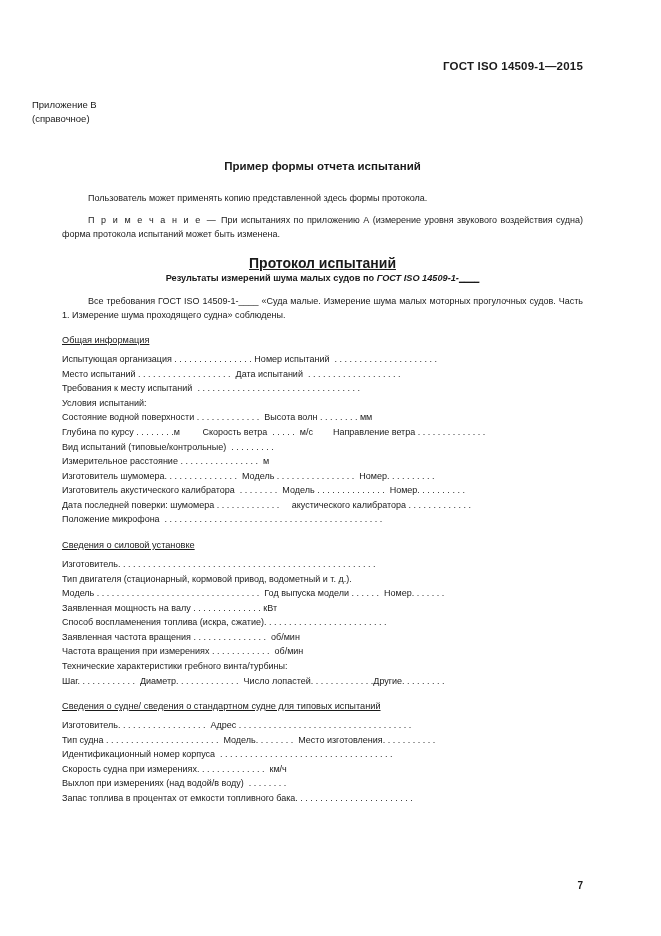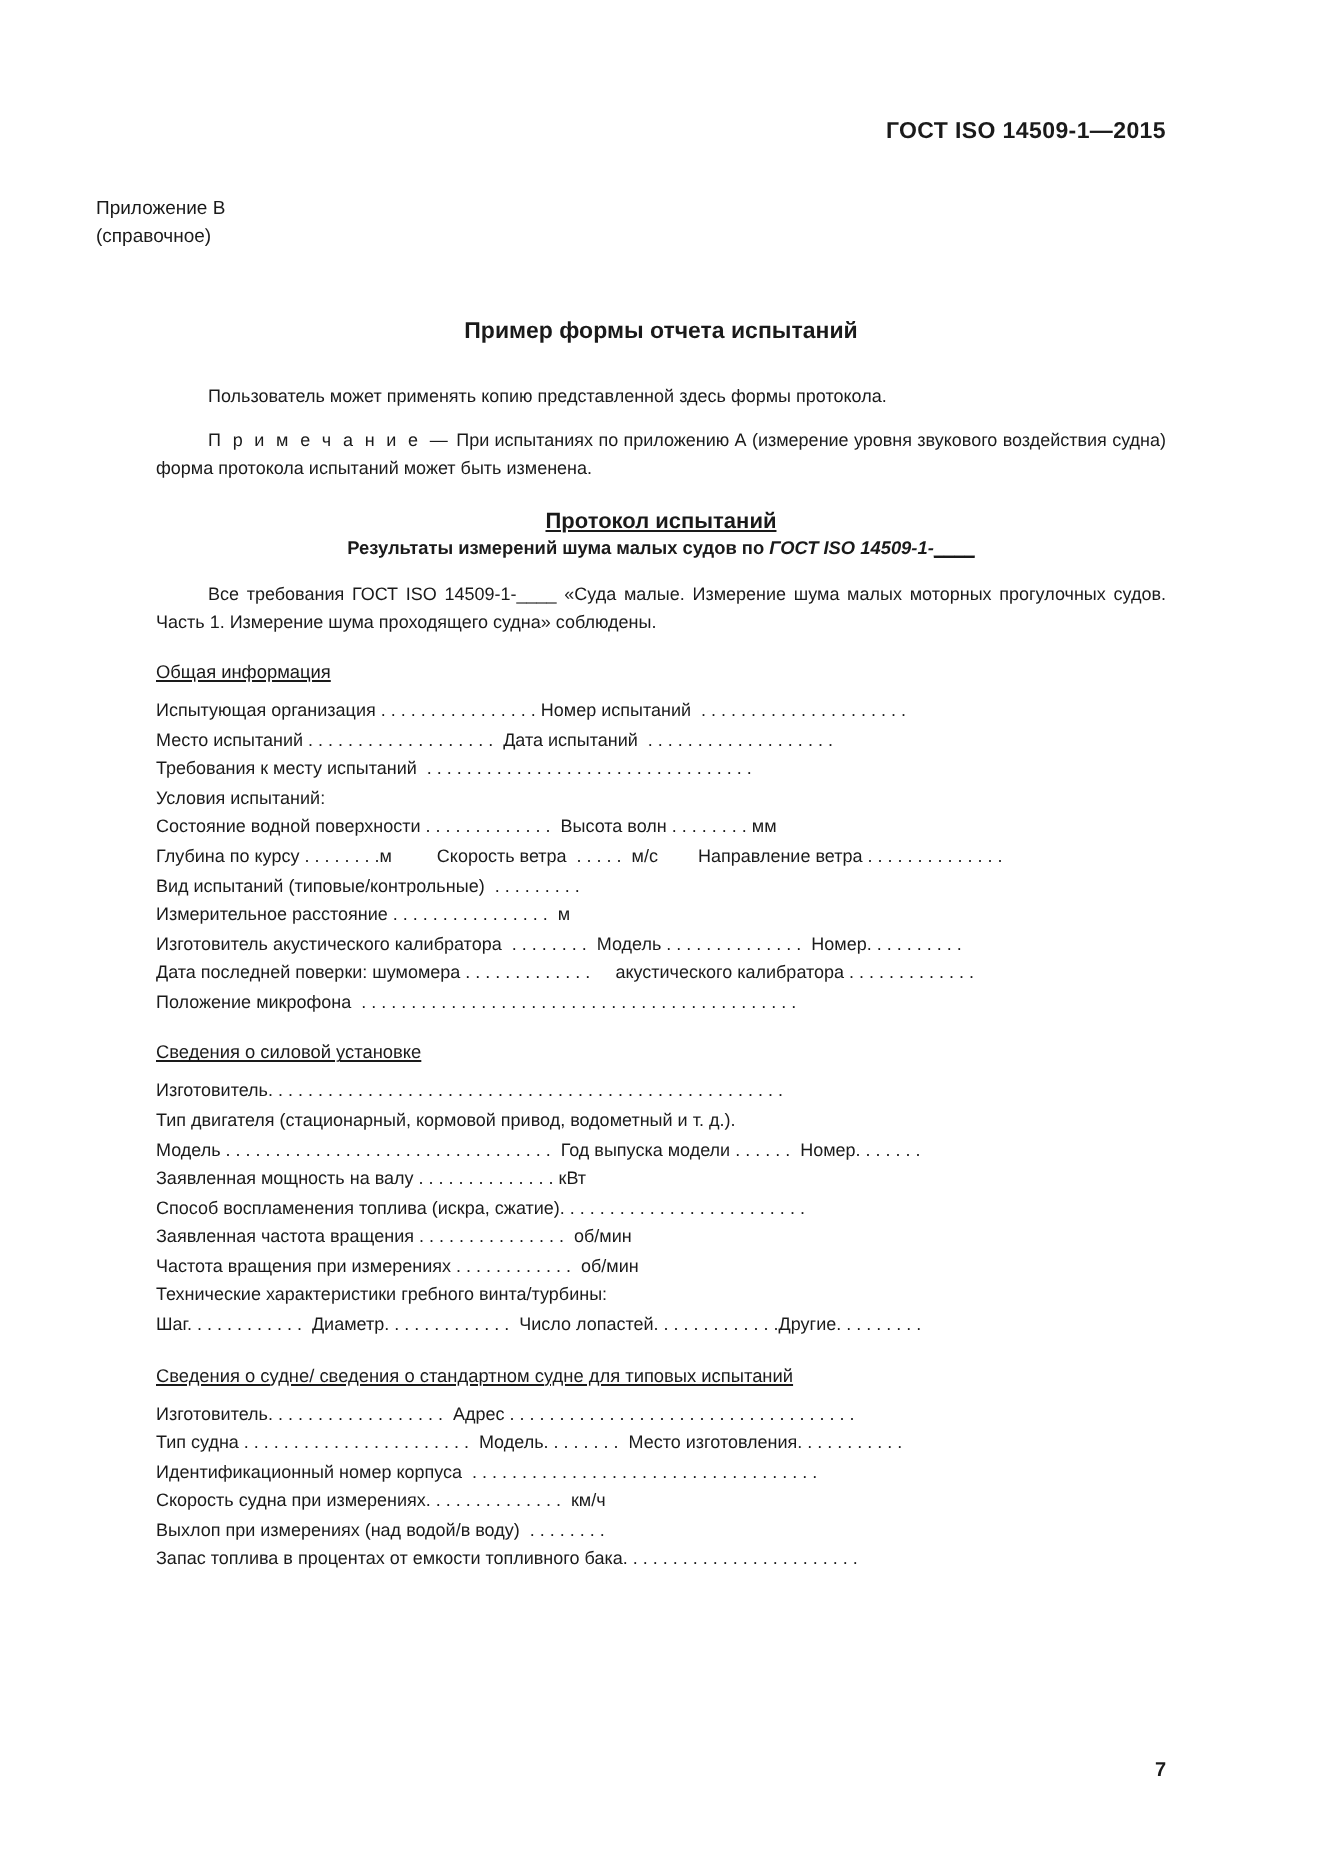--- a/index.html
+++ b/index.html
@@ -13,21 +13,21 @@
     font-family: "Liberation Sans", sans-serif;
     color: #1a1a1a;
     position: relative;
     overflow: hidden;
   }
   .page {
     position: relative;
     width: 661px;
     height: 936px;
     box-sizing: border-box;
-    padding: 60px 78px 40px 78px;
+    padding: 60px 78px 40px 62px;
   }
   .header-std {
     text-align: right;
     font-size: 11.5px;
     font-weight: bold;
     letter-spacing: .2px;
     margin: 0 0 26px 0;
   }
   .annex {
     text-align: left;
@@ -47,21 +47,21 @@
     line-height: 1.5;
     margin: 0 0 9px 0;
     text-align: justify;
   }
   p.para.indent { text-indent: 26px; }
   .spaced {
     letter-spacing: 1.6px;
   }
   .proto-title {
     text-align: center;
-    font-size: 11px;
+    font-size: 14px;
     font-weight: bold;
     margin: 14px 0 2px 0;
   }
   .proto-title .u { text-decoration: underline; }
   .proto-sub {
     text-align: center;
     font-size: 9.2px;
     font-weight: bold;
     margin: 0 0 12px 0;
   }
@@ -125,20 +125,21 @@
   </div>
   <div class="block">
     <div class="line">Испытующая организация . . . . . . . . . . . . . . . . Номер испытаний  . . . . . . . . . . . . . . . . . . . . .</div>
     <div class="line">Место испытаний . . . . . . . . . . . . . . . . . . .  Дата испытаний  . . . . . . . . . . . . . . . . . . .</div>
     <div class="line">Требования к месту испытаний  . . . . . . . . . . . . . . . . . . . . . . . . . . . . . . . . .</div>
     <div class="line">Условия испытаний:</div>
     <div class="line">Состояние водной поверхности . . . . . . . . . . . . .  Высота волн . . . . . . . . мм</div>
     <div class="line">Глубина по курсу . . . . . . . .м         Скорость ветра  . . . . .  м/с        Направление ветра . . . . . . . . . . . . . .</div>
     <div class="line">Вид испытаний (типовые/контрольные)  . . . . . . . . .</div>
     <div class="line">Измерительное расстояние . . . . . . . . . . . . . . . .  м</div>
+    <div class="line">Изготовитель шумомера. . . . . . . . . . . . . . .  Модель . . . . . . . . . . . . . . . .  Номер. . . . . . . . . .</div>
     <div class="line">Изготовитель акустического калибратора  . . . . . . . .  Модель . . . . . . . . . . . . . .  Номер. . . . . . . . . .</div>
     <div class="line">Дата последней поверки: шумомера . . . . . . . . . . . . .     акустического калибратора . . . . . . . . . . . . .</div>
     <div class="line">Положение микрофона  . . . . . . . . . . . . . . . . . . . . . . . . . . . . . . . . . . . . . . . . . . . .</div>
   </div>
 
   <div class="section-head">
     <span>Сведения о силовой установке</span>
   </div>
   <div class="block">
     <div class="line">Изготовитель. . . . . . . . . . . . . . . . . . . . . . . . . . . . . . . . . . . . . . . . . . . . . . . . . . . .</div>

